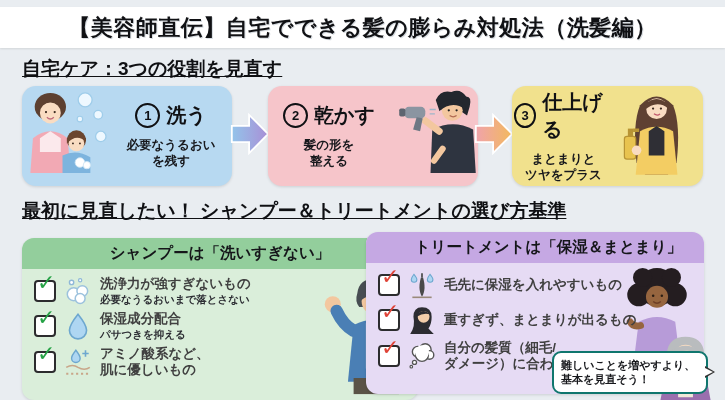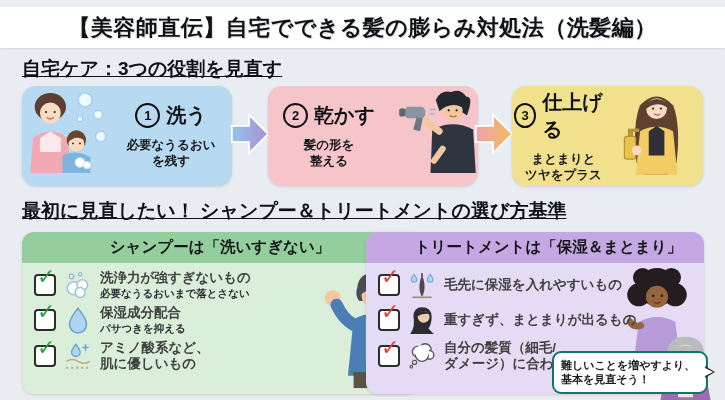--- a/index.html
+++ b/index.html
@@ -25,21 +25,21 @@
   .card-title{display:flex;align-items:center;gap:6px;font-size:20px;font-weight:800;color:#101114;}
   .num-circle{width:21px;height:21px;border:2.5px solid #101114;border-radius:50%;
     display:flex;align-items:center;justify-content:center;font-size:13px;font-weight:800;line-height:1;}
   .card-desc{margin-top:9px;font-size:12.5px;font-weight:800;color:#17181c;text-align:center;line-height:1.25;}
   .preline{white-space:pre-line;}
 
   .flow-arrow{position:absolute;top:106px;width:40px;height:56px;}
 
   
   .panel{position:absolute;top:232px;height:162px;border-radius:12px;box-shadow:0 1px 3px rgba(0,0,0,.12);}
-  .panel-green{left:22px;width:396px;background:#daeeda;}
+  .panel-green{left:22px;width:396px;background:#daeeda;margin-top:6px;}
   .panel-purple{left:366px;width:338px;background:#e6dbf4;}
   .panel-head{height:31px;border-radius:12px 12px 0 0;display:flex;align-items:center;justify-content:center;
     font-size:15.5px;font-weight:800;color:#15161a;}
   .panel-green .panel-head{background:#93ce9c;}
   .panel-purple .panel-head{background:#c5a8e3;padding-left:27px;}
   .rows{padding:7px 8px 4px 12px;display:flex;flex-direction:column;gap:5px;position:relative;z-index:1;}
   .row{display:flex;align-items:center;gap:7px;}
   .checkbox{flex:0 0 18px;width:18px;height:18px;background:#fff;border:2.5px solid #2c2c2e;border-radius:4px;position:relative;}
   .checkbox .mark{position:absolute;left:1px;top:-10px;font-size:22px;font-weight:800;line-height:1;}
   .mark-green{color:#27a347;}

